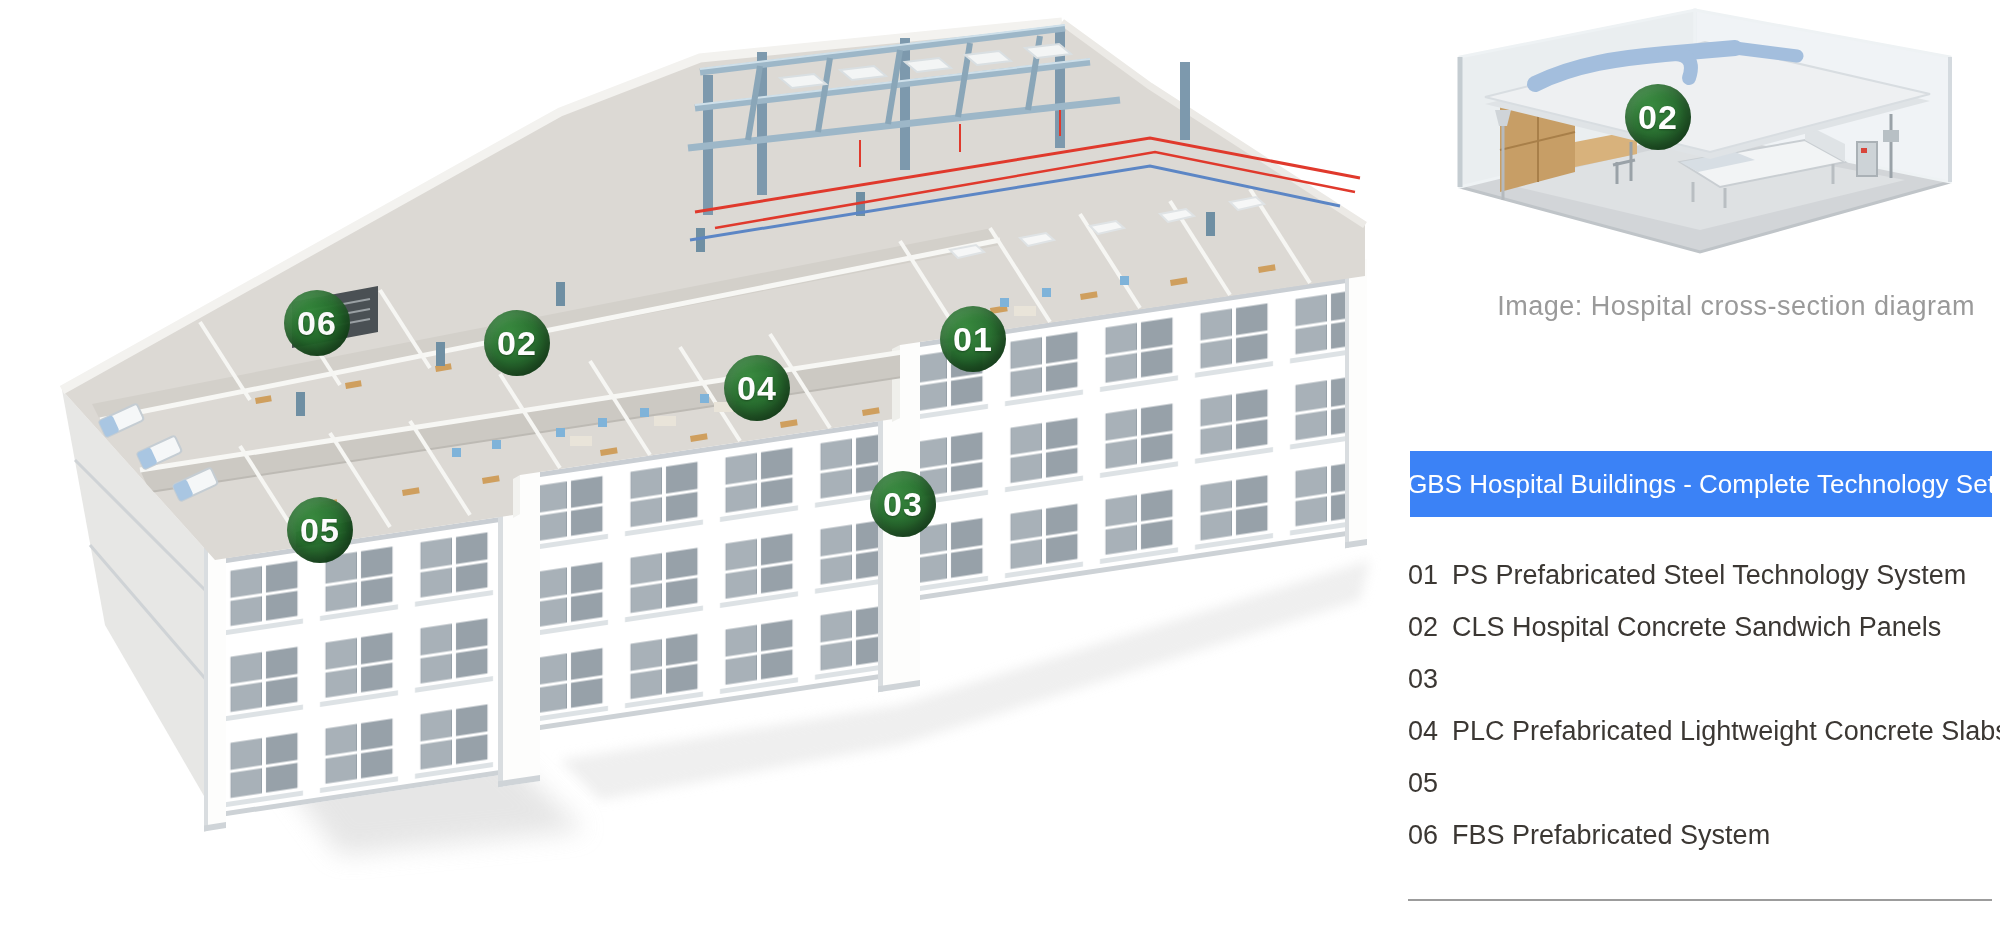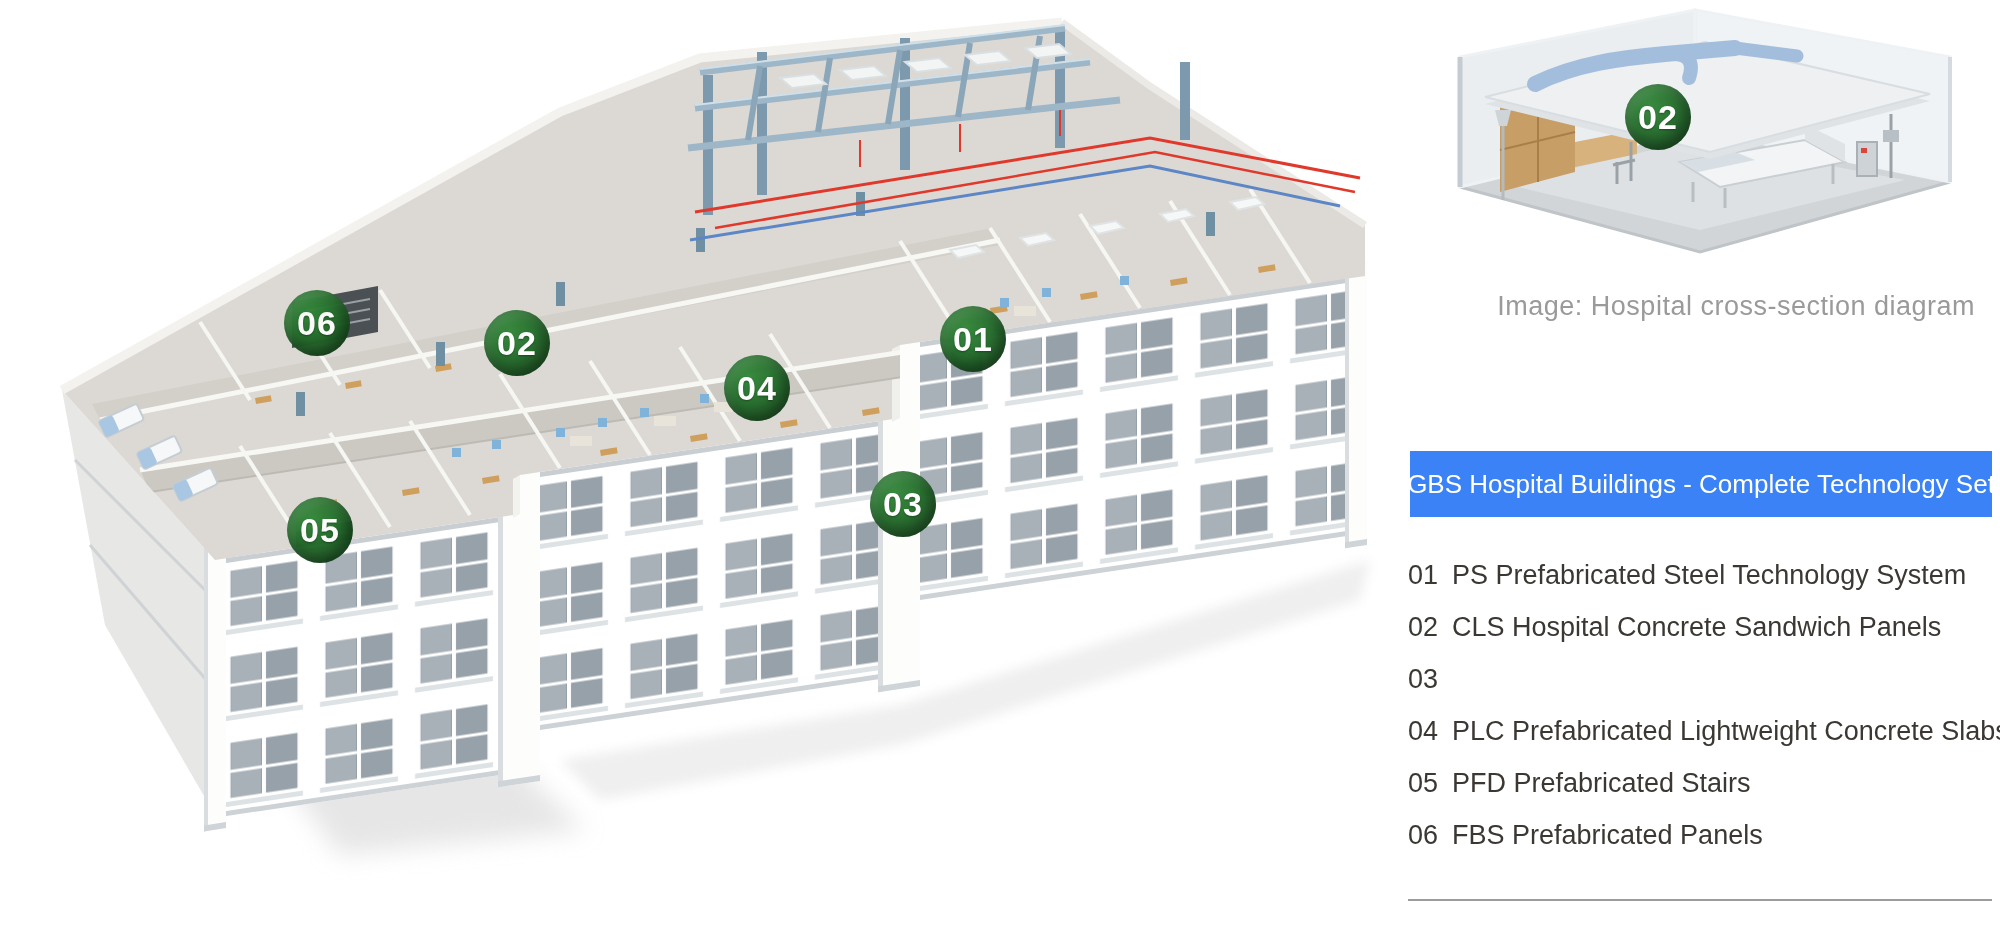--- a/index.html
+++ b/index.html
@@ -368,23 +368,22 @@
     </div>
     <div class="legend-row">
       <span class="legend-num">03</span>
     </div>
     <div class="legend-row">
       <span class="legend-num">04</span>
       <span class="legend-label">PLC Prefabricated Lightweight Concrete Slabs</span>
     </div>
     <div class="legend-row">
       <span class="legend-num">05</span>
-      <span class="legend-label">PFD Prefabricated Stairs</span>
     </div>
     <div class="legend-row">
       <span class="legend-num">06</span>
-      <span class="legend-label">FBS Prefabricated Panels</span>
+      <span class="legend-label">FBS Prefabricated System</span>
     </div>
   </div>
 
   <div class="divider"></div>
 
 </div>
 
 </body></html>

